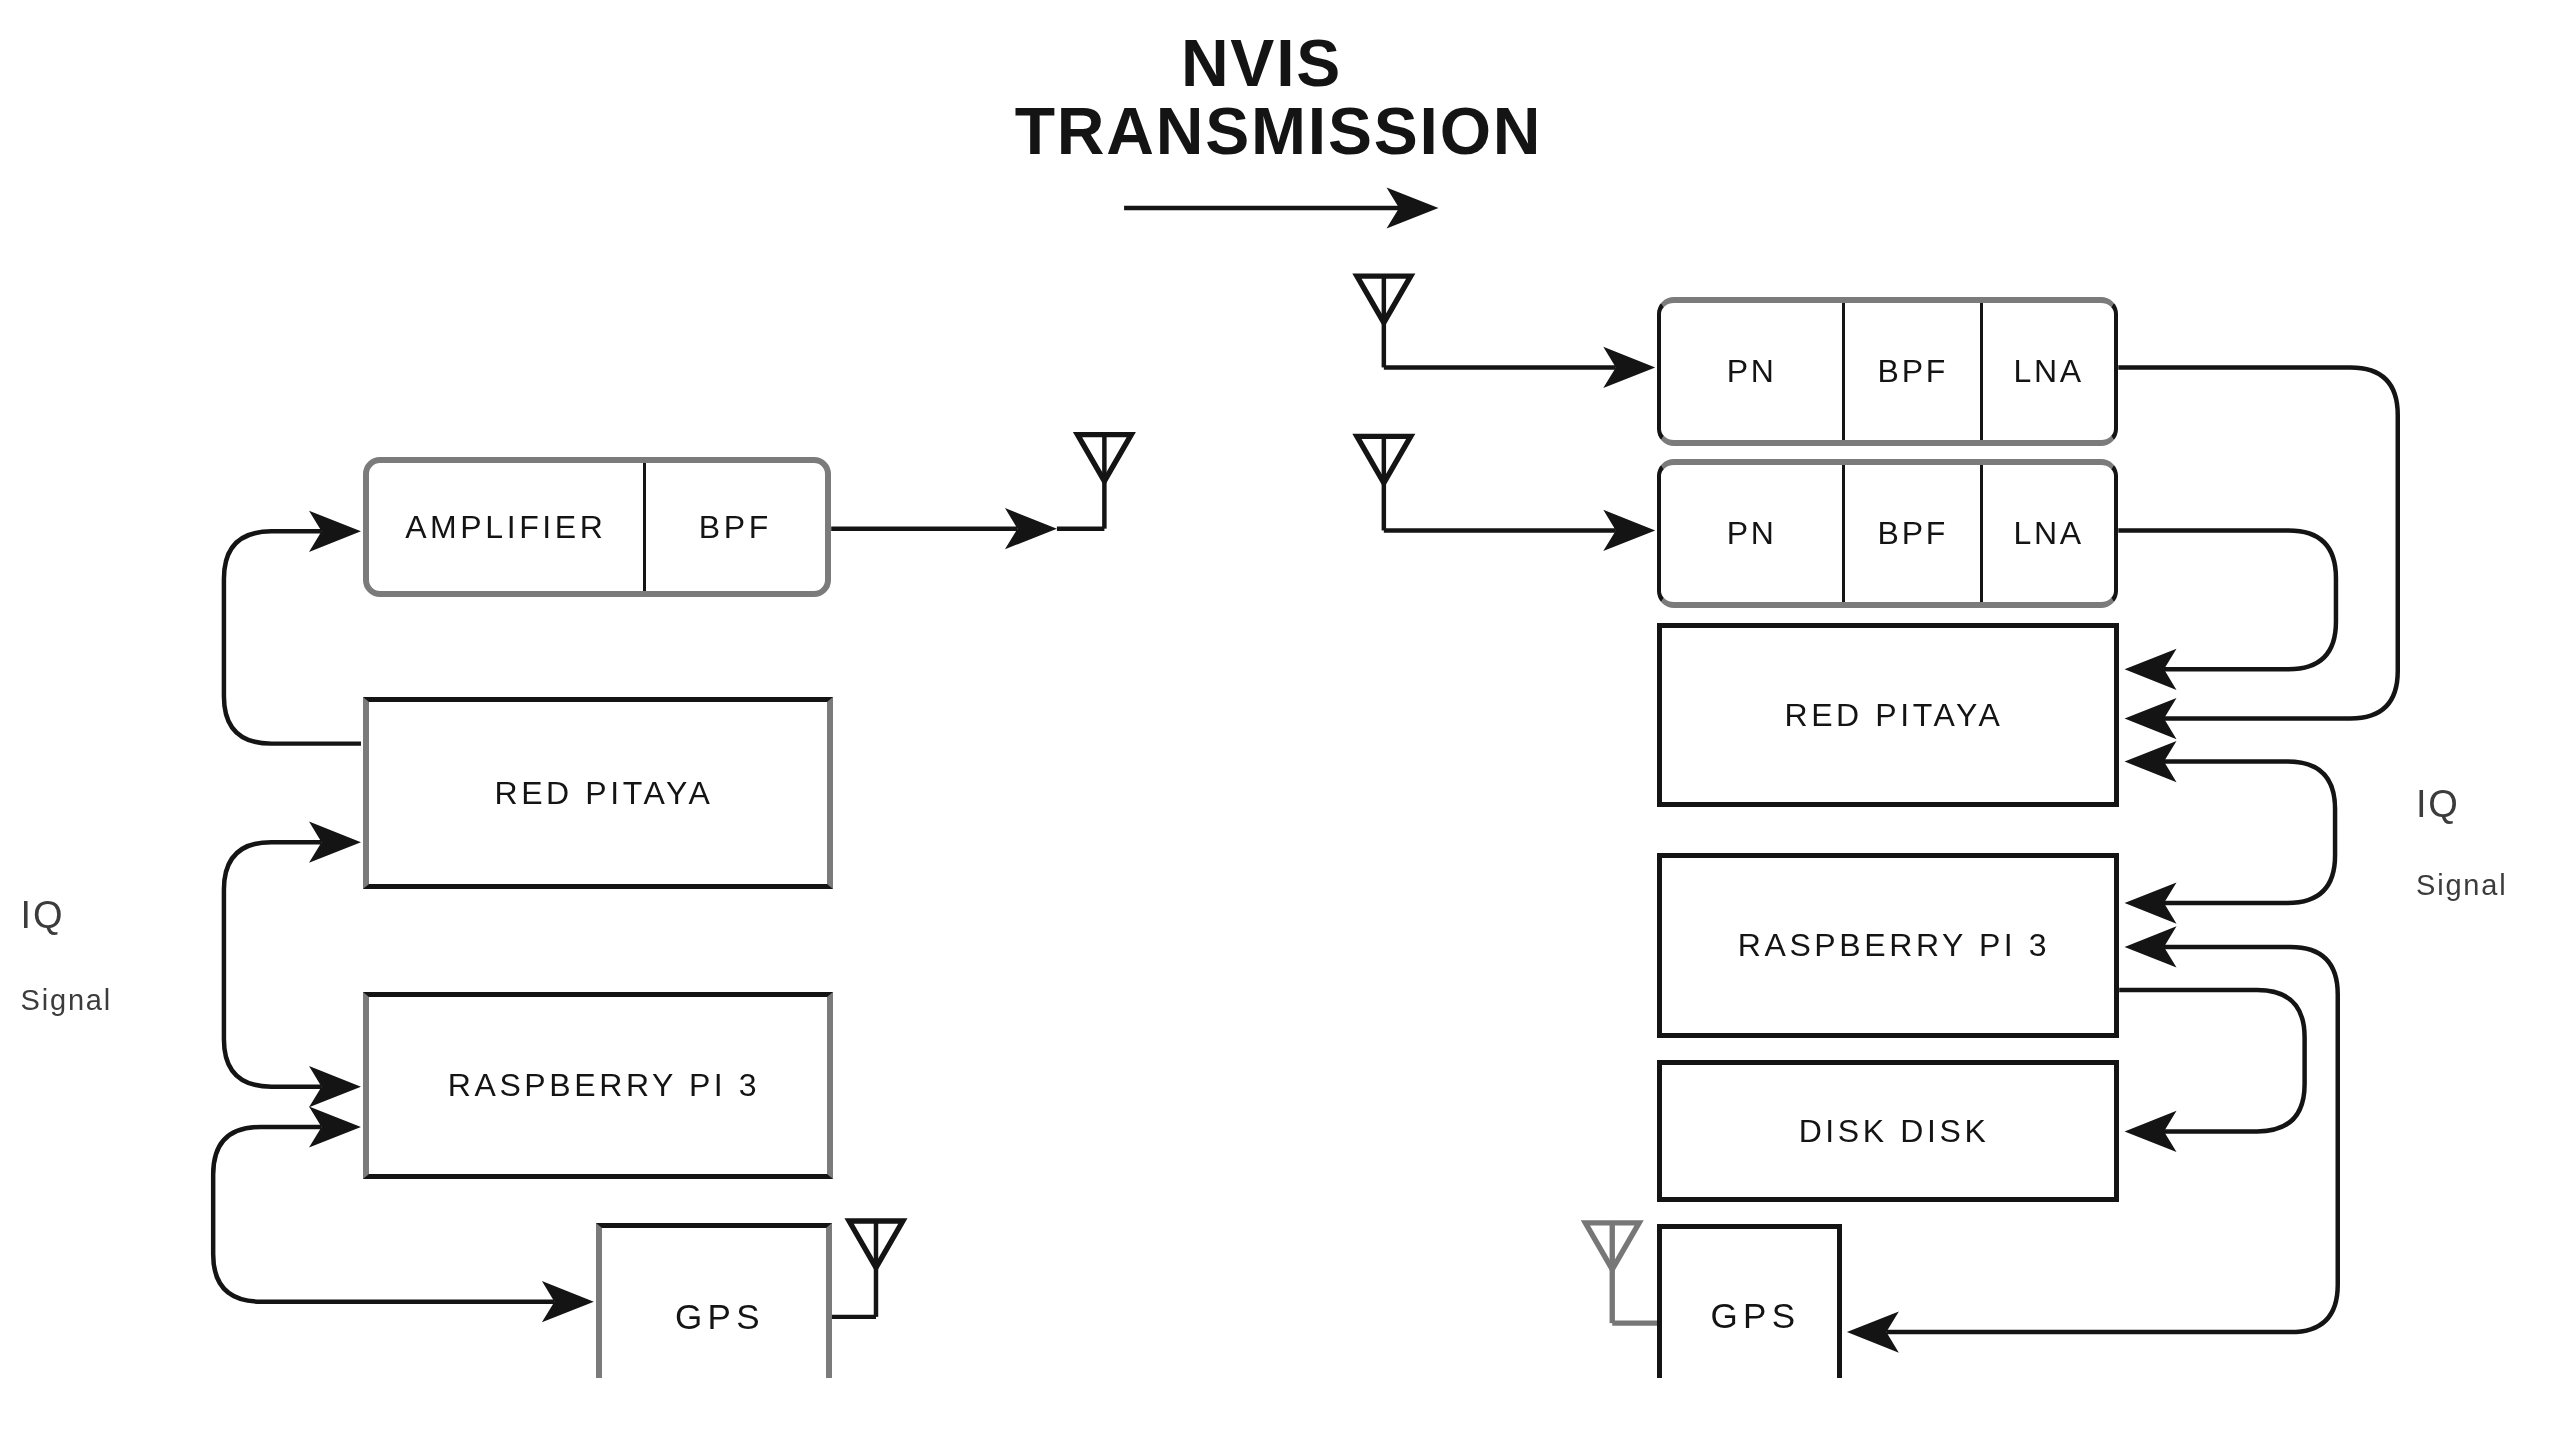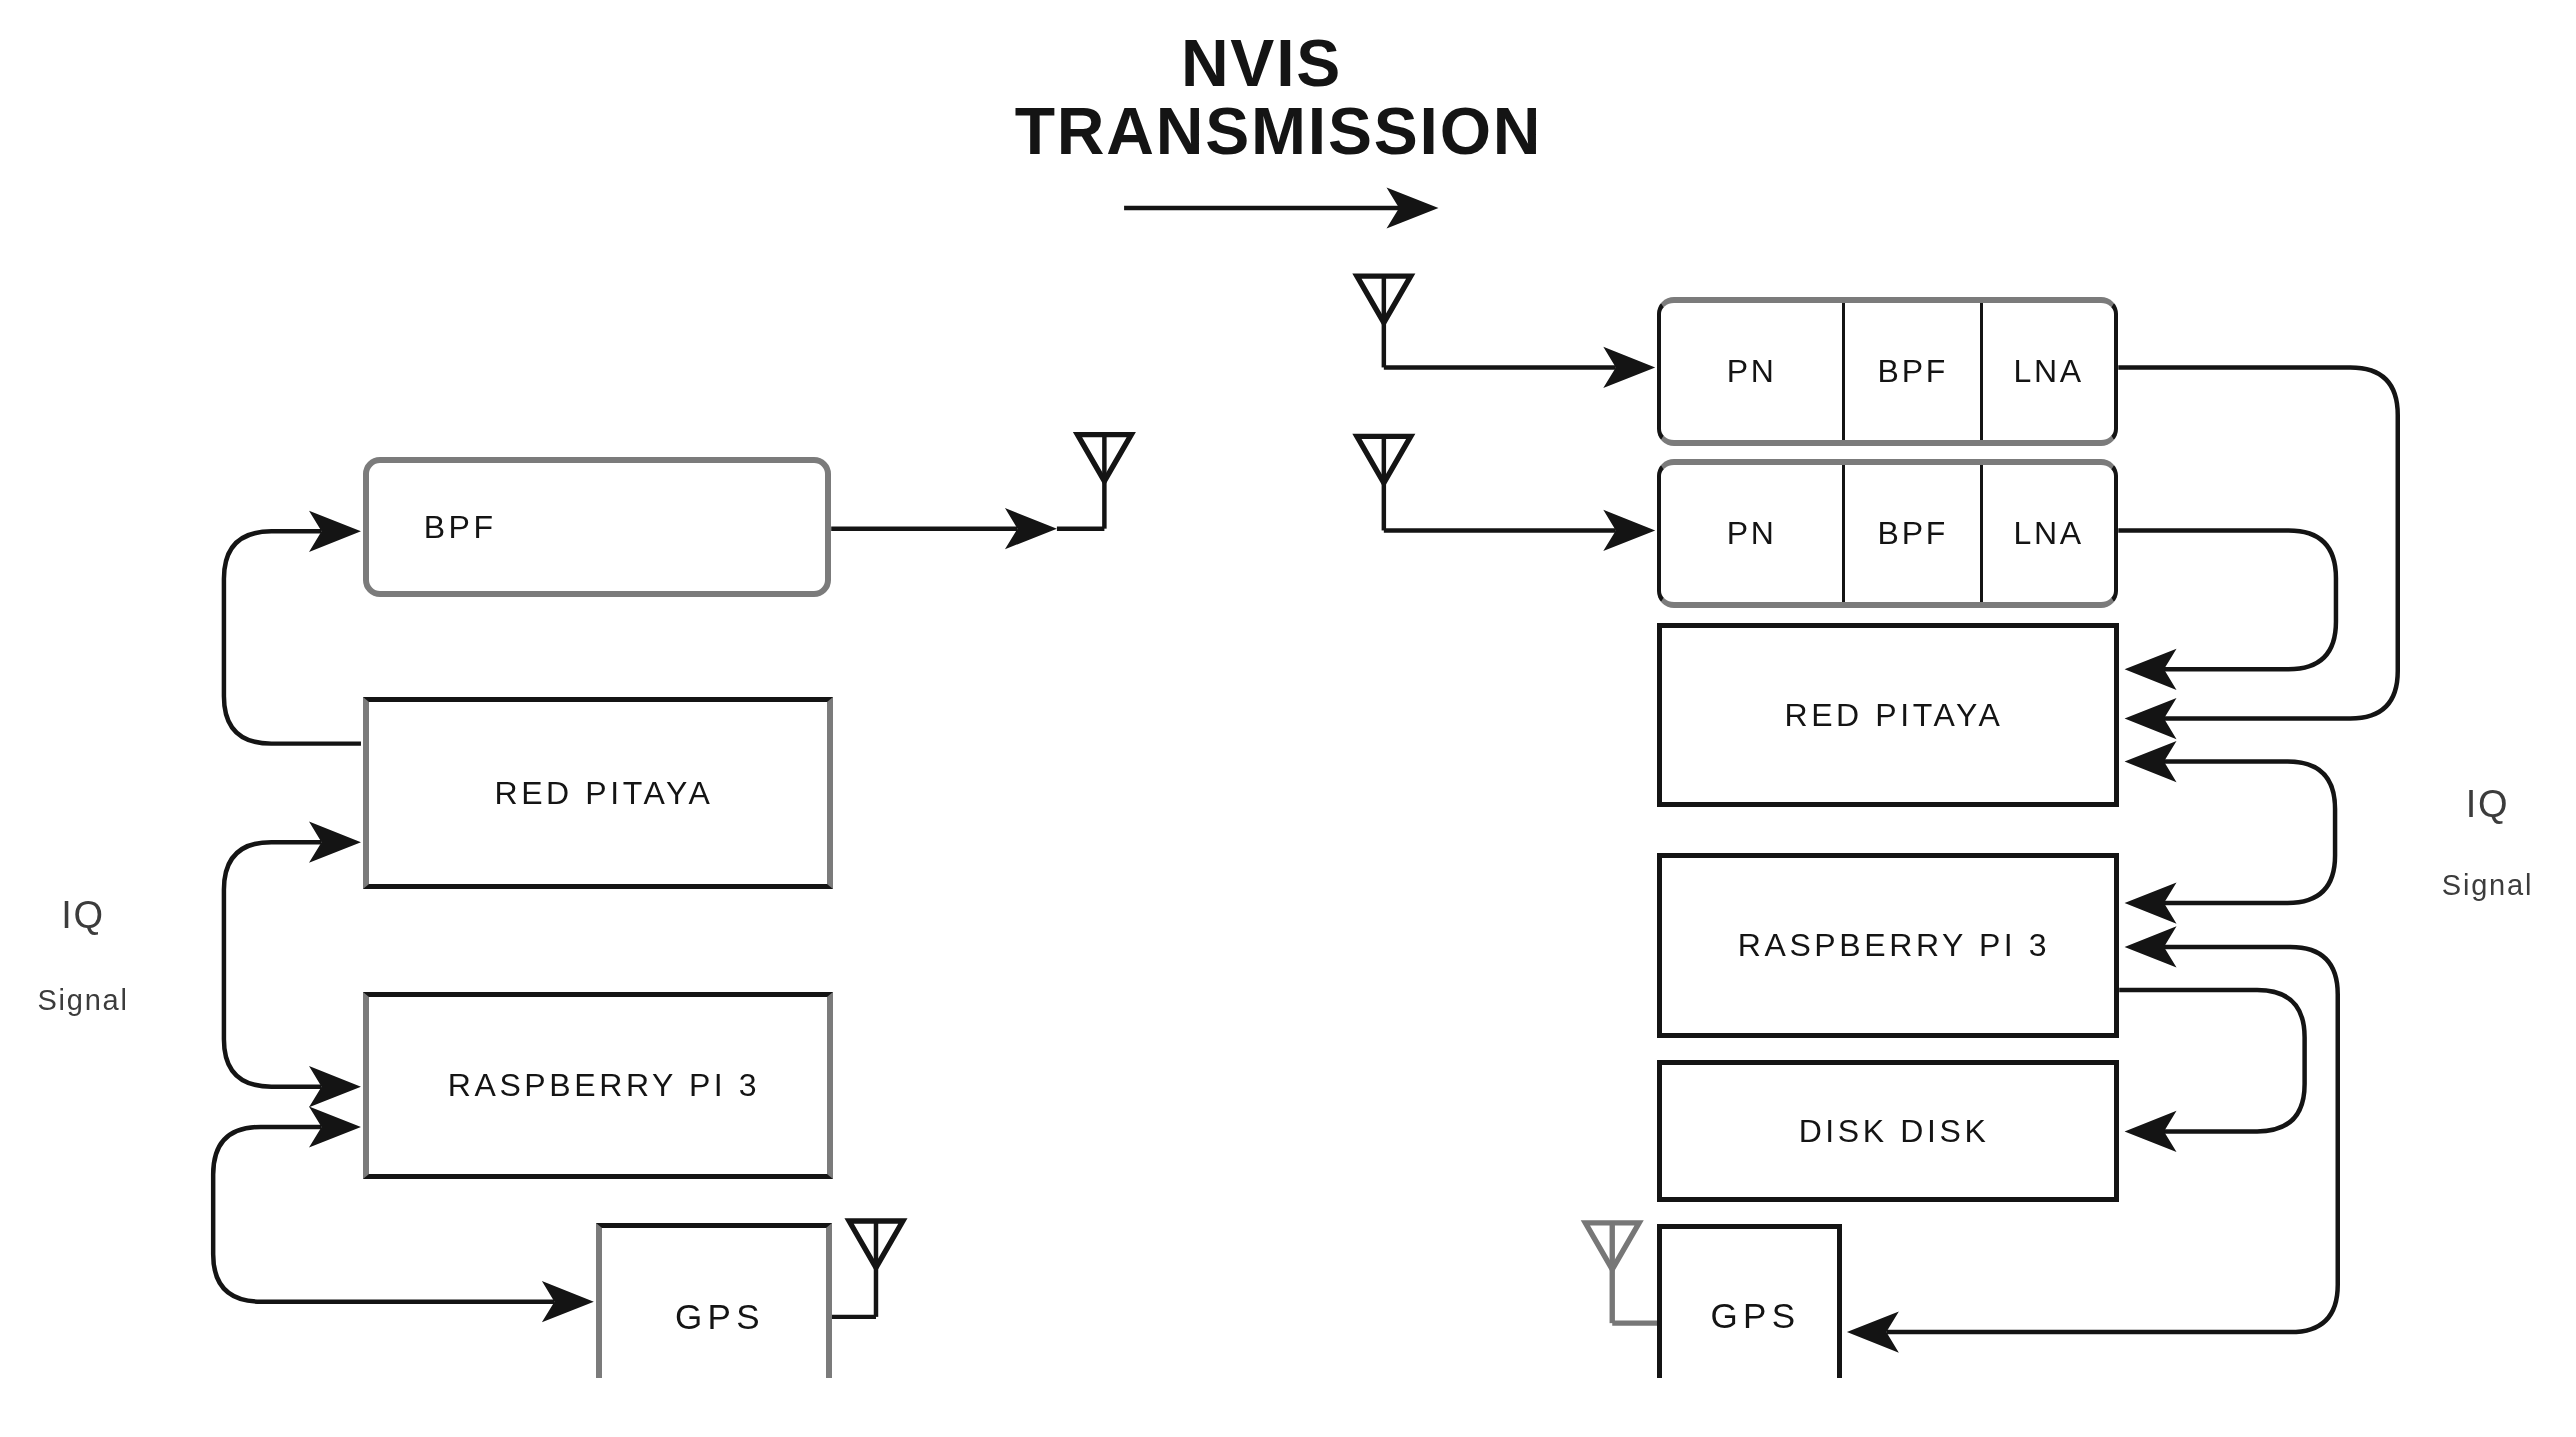--- a/index.html
+++ b/index.html
@@ -26,21 +26,21 @@
   .b-all-gray{border:6.3px solid var(--border-gray);}
   .b-all-black{border:5.4px solid var(--border-black);}
   .b-chain{border:6.3px solid var(--border-gray);border-left:4.5px solid var(--border-black);border-right:4.5px solid var(--border-black);}
   .split{justify-content:stretch;align-items:stretch;padding:0;border-radius:17px;}
   .cell{display:flex;align-items:center;justify-content:center;}
   .cell + .cell{border-left:3.6px solid var(--border-black);}
   .boxlabel{font-size:32px;letter-spacing:3.6px;color:var(--text);white-space:nowrap;}
   .gpslabel{font-size:35px;letter-spacing:5.4px;color:var(--text);}
   .celllabel{font-size:32px;letter-spacing:2.7px;color:var(--text);}
   .title-line{position:absolute;width:1075px;text-align:center;font-size:66px;font-weight:bold;letter-spacing:1.8px;color:var(--text);}
-  .iq{position:absolute;text-align:center;color:var(--secondary-label);}
+  .iq{position:absolute;color:var(--secondary-label);}
   .iq .l1{font-size:38px;letter-spacing:1.8px;}
   .iq .l2{font-size:29px;letter-spacing:1.8px;}
 </style>
 </head>
 <body>
 
 <div class="canvas">
 
   <svg class="overlay" viewBox="0 0 2876 1605">
 
@@ -130,20 +130,23 @@
       <polygon class="ant-tri gray" points="1770,1365 1830,1365 1800,1417"></polygon>
       <path class="wire gray thick" d="M 1800 1365 V 1477"></path>
       <path class="wire gray thick" d="M 1800 1477 H 1850"></path>
     </g>
   </svg>
 
   <div class="title-line" style="left:724px;top:25px;">NVIS</div>
   <div class="title-line" style="left:741px;top:93px;">TRANSMISSION</div>
 
   <div class="box b-all-gray split" style="left:363px;top:457px;width:468px;height:140px;">
+    <div class="cell" style="width:60%;">
+      <span class="boxlabel">AMPLIFIER</span>
+    </div>
     <div class="cell" style="width:40%;">
       <span class="boxlabel">BPF</span>
     </div>
   </div>
 
   <div class="box b-lr-gray" style="left:363px;top:697px;width:470px;height:192px;">
     <span class="boxlabel">RED PITAYA</span>
   </div>
 
   <div class="box b-lr-gray" style="left:363px;top:992px;width:470px;height:187px;">

